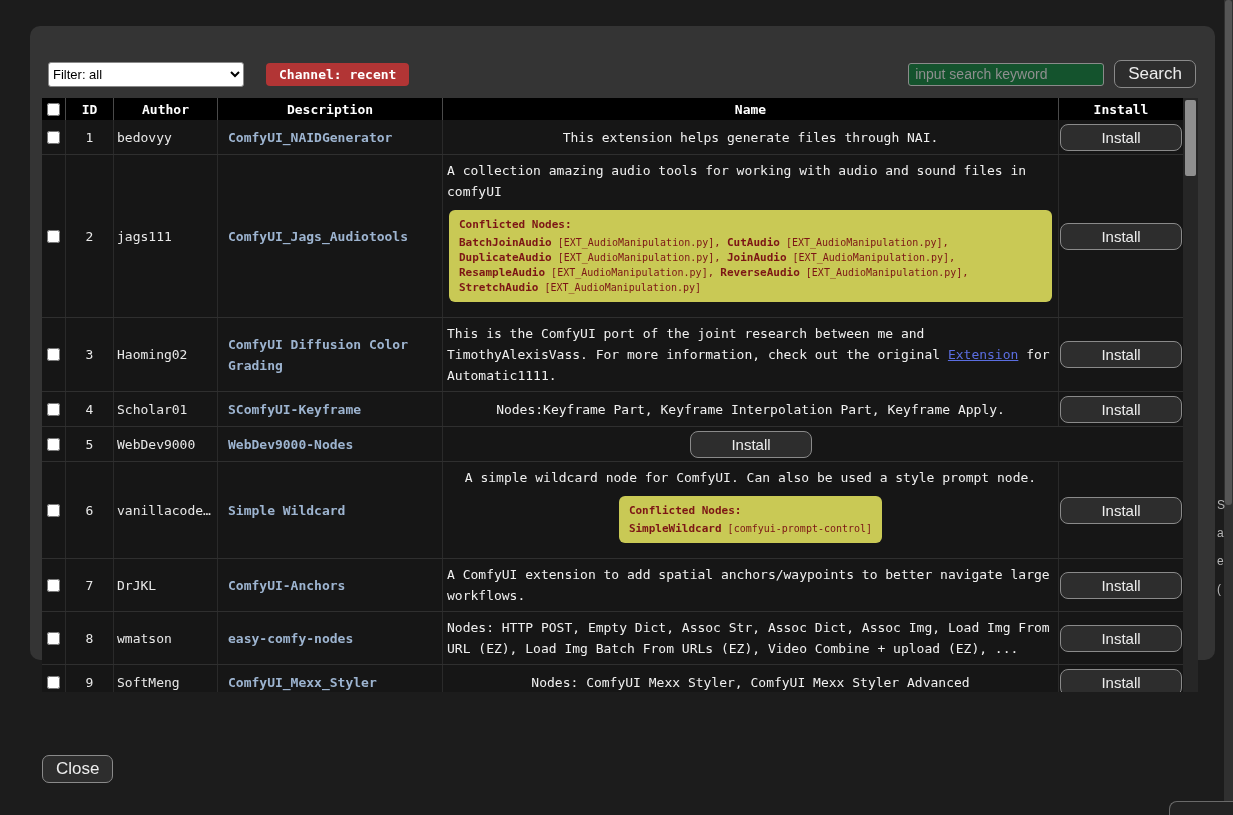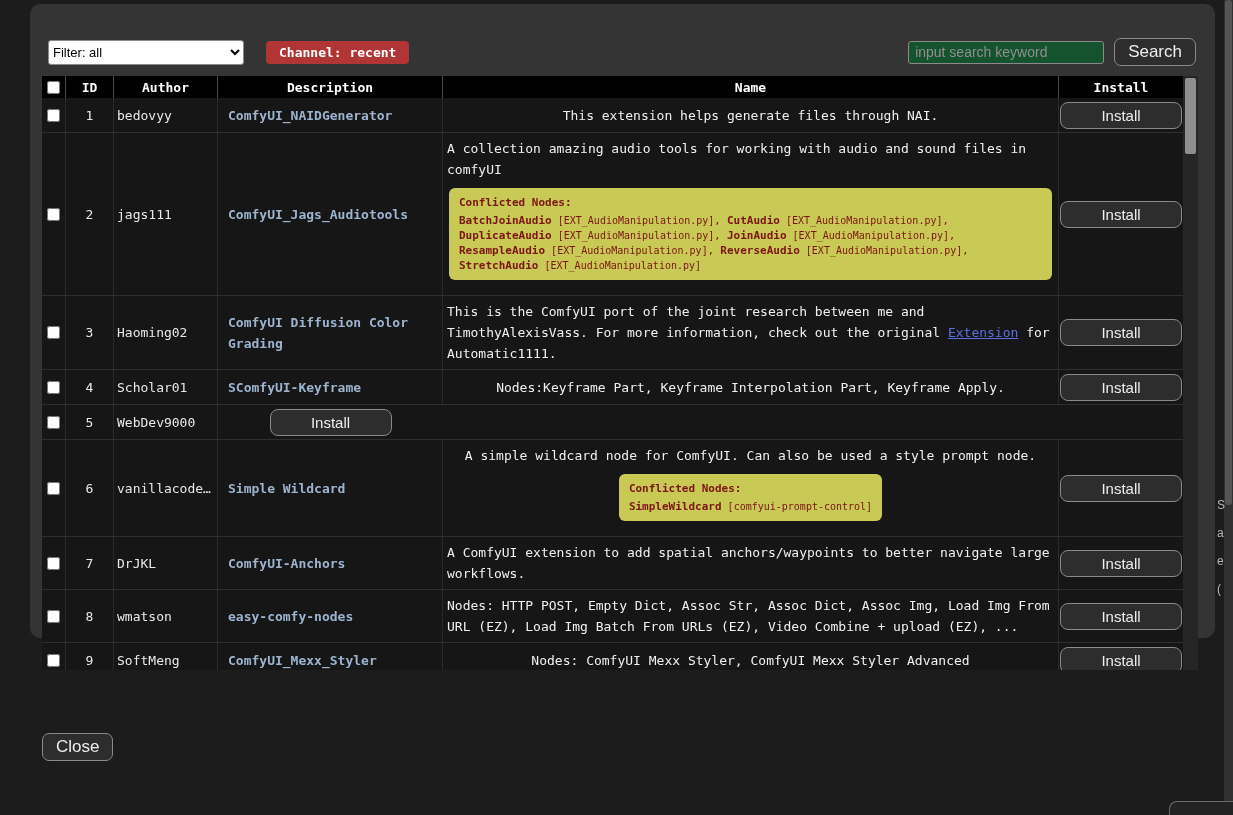--- a/index.html
+++ b/index.html
@@ -6,21 +6,21 @@
   html, body { width: 1233px; height: 815px; }
   body {
     position: relative;
     background: #1c1c1c;
     font-family: "DejaVu Sans Mono", monospace;
     overflow: hidden;
   }
 
   
   .modal {
-    position: absolute; left: 30px; top: 4px;
+    position: absolute; left: 30px; top: 26px;
     width: 1185px; height: 634px;
     background: #343434;
     border-radius: 10px;
   }
 
   
   .toolbar {
     position: absolute; top: 33px; left: 18px; right: 19px;
     height: 30px; display: flex; align-items: center;
   }
@@ -247,20 +247,23 @@
       <button class="btn install-btn">Install</button>
     </div>
   </div>
 
   <div class="trow grid">
     <div class="cell c-check">
       <input type="checkbox" style="">
     </div>
     <div class="cell c-id">5</div>
     <div class="cell c-author">WebDev9000</div>
+    <div class="cell c-name">
+      <a>WebDev9000-Nodes</a>
+    </div>
     <div class="cell c-install">
       <button class="btn install-btn">Install</button>
     </div>
   </div>
 
   <div class="trow grid">
     <div class="cell c-check">
       <input type="checkbox" style="">
     </div>
     <div class="cell c-id">6</div>

